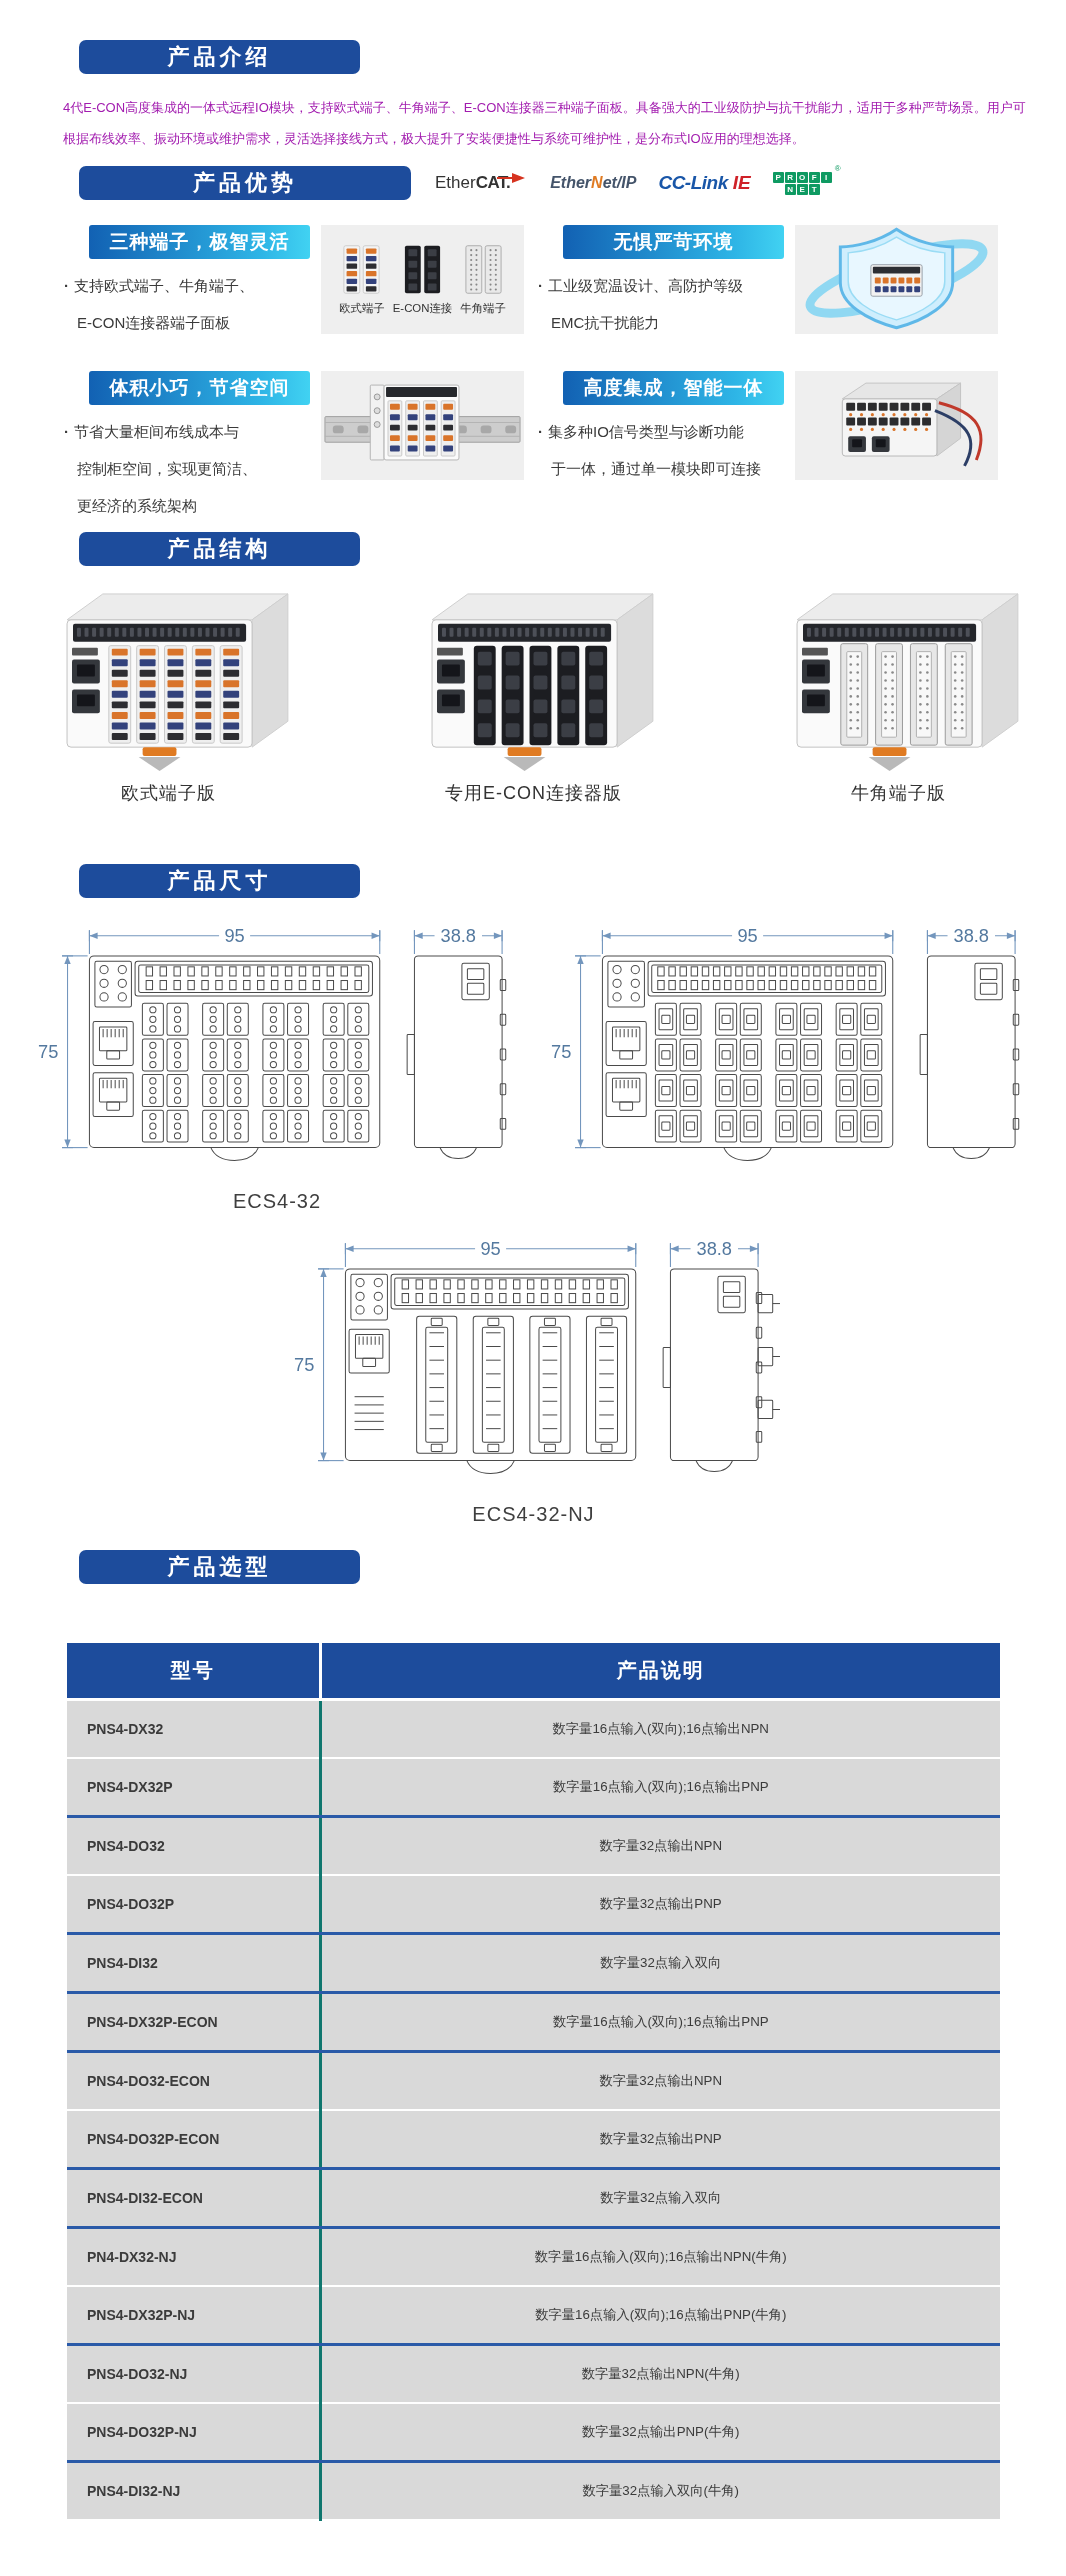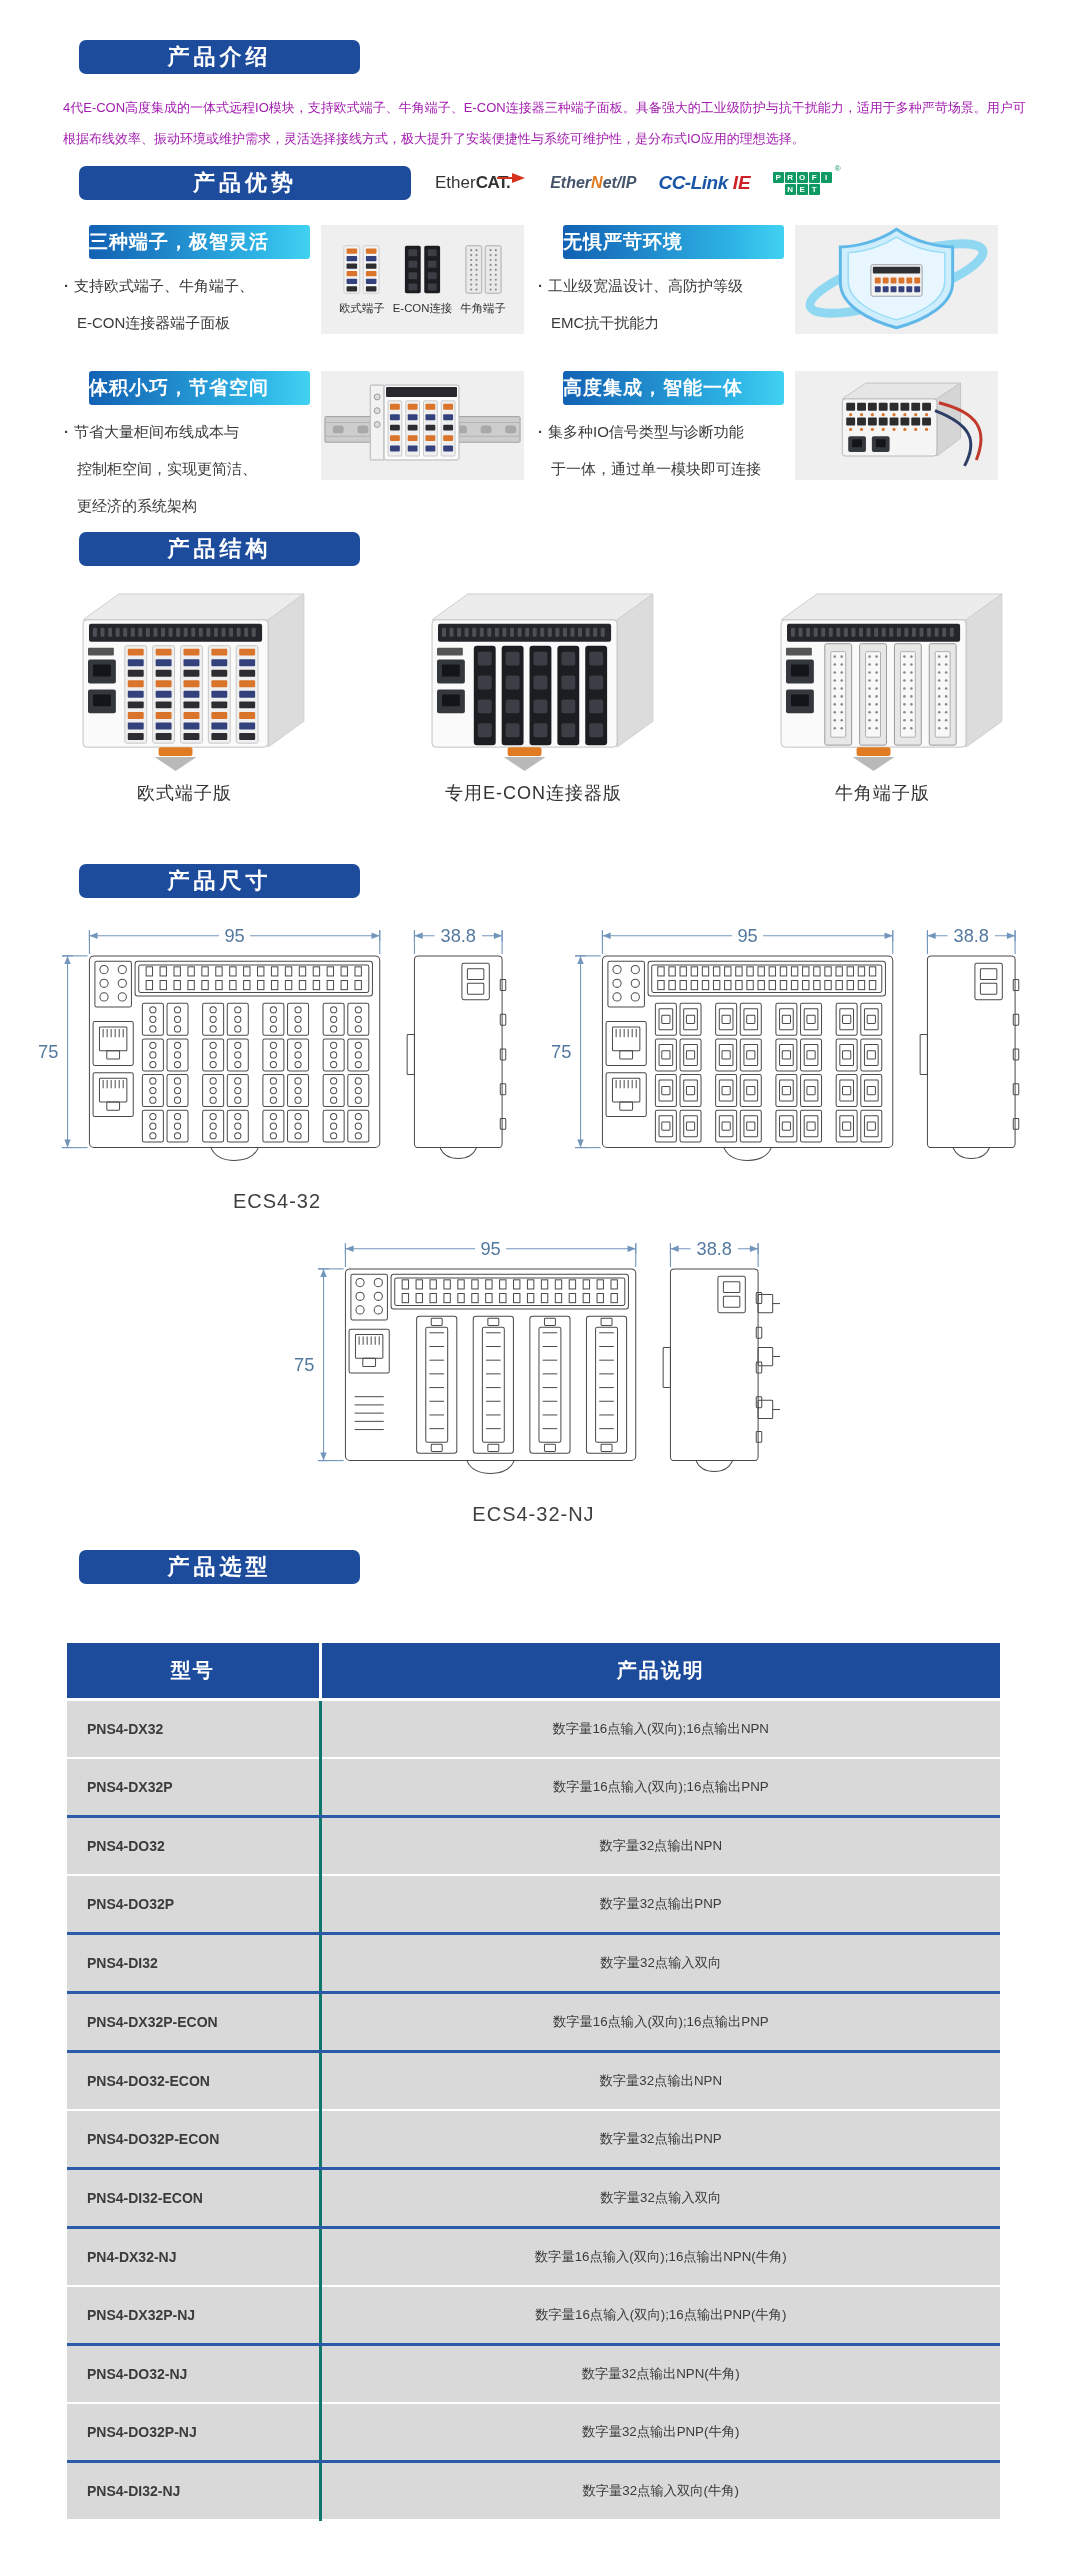--- a/index.html
+++ b/index.html
@@ -38,33 +38,33 @@
     display:inline-flex;align-items:center;justify-content:center;border-radius:1px;}
   .pf-reg{position:absolute;top:-7px;right:-9px;font-size:8px;color:#0e9a62;font-style:normal;}
   
   .features{display:grid;grid-template-columns:464px 464px;column-gap:10px;row-gap:30px;margin:22px 0 0 64px;}
   .feature{display:flex;}
   .f-left{width:257px;flex:0 0 257px;}
   .f-bar{
     width:221px;height:34px;margin-left:25px;border-radius:3px;
     background:linear-gradient(90deg,#1261b3 0%,#2eb5e6 78%,#41d2f2 100%);
     color:#fff;font-size:19px;font-weight:bold;letter-spacing:1px;
-    display:flex;align-items:center;justify-content:flex-start;
+    display:flex;align-items:center;justify-content:center;
   }
   .f-lines{margin-top:8px;font-size:15px;color:#3a3a3a;line-height:37px;}
   .fline{white-space:nowrap;padding-left:13px;}
   .fline:first-child{padding-left:0;}
   .fline:first-child::before{content:"·";font-weight:bold;margin-right:5px;}
   .img-box{width:203px;height:109px;background:#efefef;display:flex;align-items:center;justify-content:center;overflow:hidden;}
   .img-box.terms{gap:8px;}
   .mini{display:flex;flex-direction:column;align-items:center;}
   .mini span{font-size:11.4px;color:#333;margin-top:2px;white-space:nowrap;}
   
   #structure-bar{margin-top:8px;}
-  .structure-row{display:flex;justify-content:center;gap:53px;margin-top:16px;}
+  .structure-row{display:flex;justify-content:center;gap:69px;margin-top:16px;}
   .variant{width:296px;text-align:center;}
   .variant figure{margin:0;}
   .variant figcaption{font-size:18px;color:#333;margin-top:4px;letter-spacing:1px;}
   
   #dims-bar{margin-top:59px;}
   .dims-row{display:flex;justify-content:center;gap:20px;margin-top:14px;}
   .dims-row.second{margin-top:12px;}
   .diagram{width:493px;text-align:center;}
   .dlabel{font-size:20px;color:#3f3f3f;letter-spacing:1px;margin-top:0;}
   svg .o{fill:none;stroke:#4a4a4a;stroke-width:1.1;}

